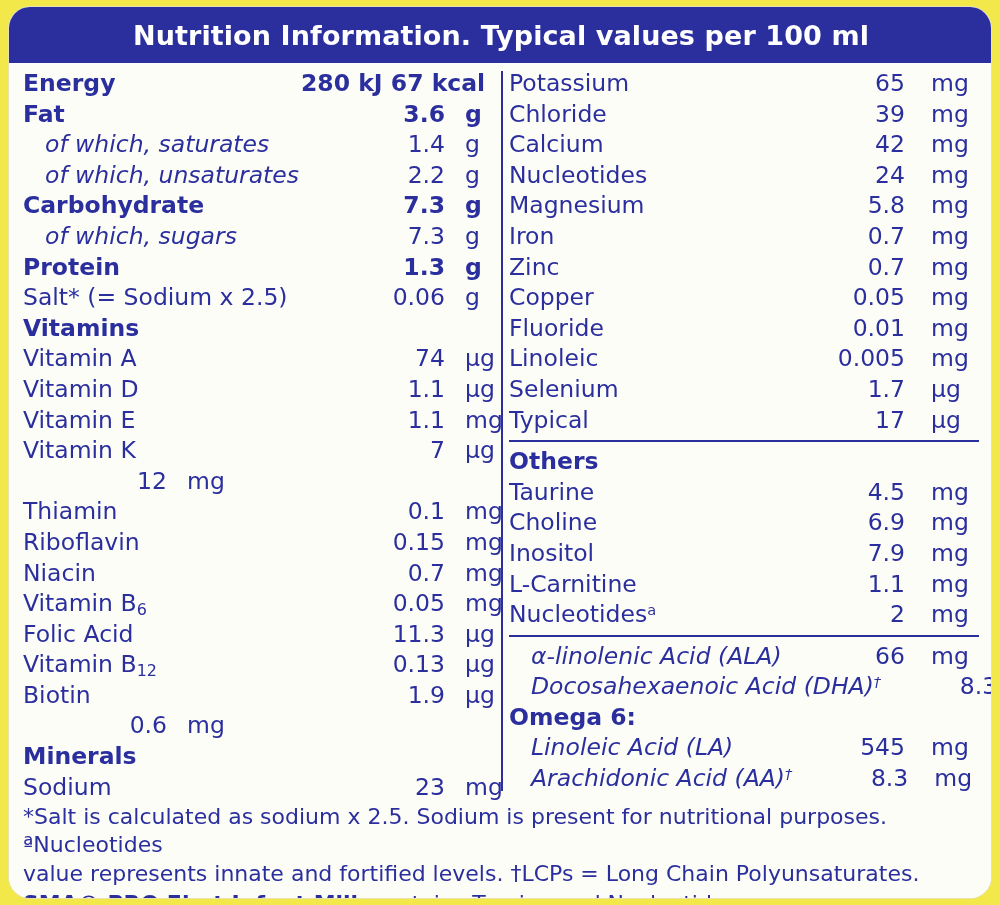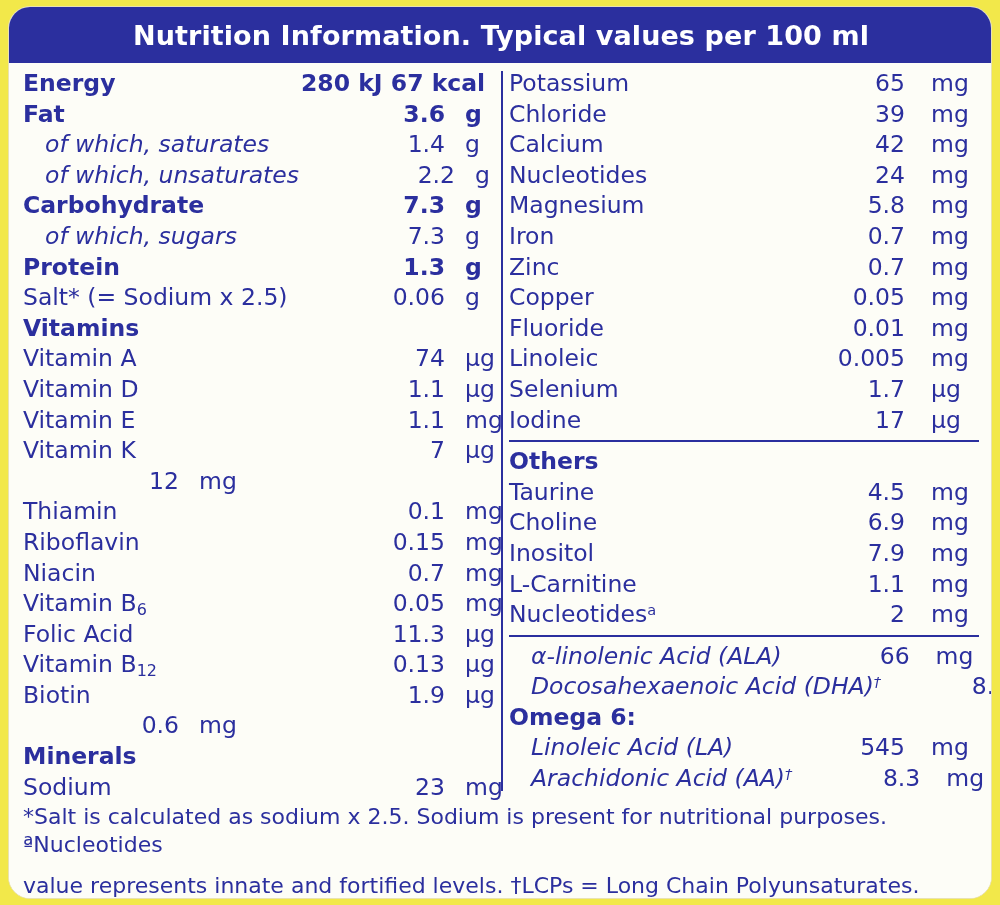--- a/index.html
+++ b/index.html
@@ -57,21 +57,20 @@
     font-size: 23.5px;
     white-space: nowrap;
   }
   .row .nm {
     flex: 1 1 auto;
     overflow: visible;
   }
   .row .val {
     flex: 0 0 auto;
     text-align: right;
-    margin-left: 12px;
   }
   .row .unit {
     flex: 0 0 auto;
     text-align: left;
   }
   
   #colLeft .val { width: 150px; padding-right: 6px; }
   #colLeft .unit { width: 52px; padding-left: 14px; }
   
   #colRight .val { width: 120px; padding-right: 4px; }
@@ -90,21 +89,21 @@
     width: 100%;
   }
   #footer {
     position: absolute;
     left: 14px; top: 740px;
     width: 956px;
     color: #2b2f9e;
     font-size: 22px;
     line-height: 1.28;
   }
-  #footer .f2 { margin-top: 13px; }
+  #footer .f2 { margin-top: 1px; }
   #footer .f3 { margin-top: 2px; }
   #footer b { font-weight: bold; }
 </style>
 </head>
 <body>
 
 <div id="panel">
 
   <div id="header">
     <span>Nutrition Information. Typical values per 100 ml</span>
@@ -283,21 +282,21 @@
           <div class="nm">Linoleic</div>
           <div class="val">0.005</div>
           <div class="unit">mg</div>
         </div>
         <div class="row">
           <div class="nm">Selenium</div>
           <div class="val">1.7</div>
           <div class="unit">µg</div>
         </div>
         <div class="row">
-          <div class="nm">Iodine</div>
+          <div class="nm">Typical</div>
           <div class="val">17</div>
           <div class="unit">µg</div>
         </div>
         <div class="secdiv"></div>
         <div class="row bold">
           <div class="nm">Others</div>
           <div class="val"></div>
           <div class="unit"></div>
         </div>
         <div class="row">

